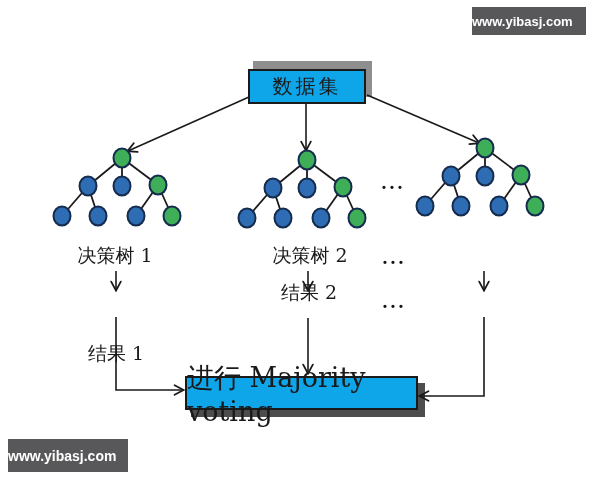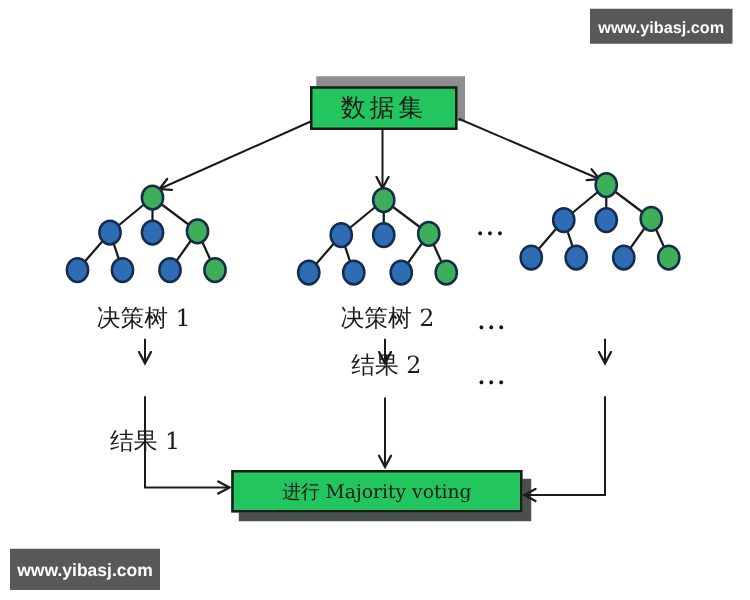--- a/index.html
+++ b/index.html
@@ -1,35 +1,35 @@
 <!DOCTYPE html>
 <html><head>
 <meta charset="utf-8">
 <style>
   html,body{margin:0;padding:0;background:#fff;}
   .stage{position:relative;width:600px;height:480px;background:#ffffff;overflow:hidden;
          font-family:"DejaVu Serif","Liberation Serif",serif;color:#1a1a1a;}
   #canvas{position:absolute;left:0;top:0;z-index:2;}
   .box-shadow{position:absolute;z-index:1;}
-  .node-box{position:absolute;z-index:3;background:#22c55e;border:2px solid #1a1a1a;
+  .node-box{position:absolute;z-index:3;background:#0ea5e9;border:2px solid #1a1a1a;
             display:flex;align-items:center;justify-content:center;box-sizing:border-box;}
   #dataset-shadow{left:253px;top:61px;width:119px;height:36px;}
   #dataset-box{left:248px;top:69px;width:118px;height:35px;font-size:20px;letter-spacing:3px;}
   #voting-shadow{left:191px;top:383px;width:234px;height:34px;}
-  #voting-box{left:185px;top:376px;width:233px;height:34px;font-size:15px;}
+  #voting-box{left:185px;top:376px;width:233px;height:34px;font-size:27px;}
   .labels-layer{position:absolute;left:0;top:0;width:600px;height:480px;z-index:4;pointer-events:none;text-align:right;}
   .col-label{position:absolute;transform:translateX(-50%);white-space:nowrap;
              font-size:19px;line-height:22px;color:#1a1a1a;}
   .ital{font-style:italic;}
   .dots{position:absolute;transform:translate(-50%,-50%);font-weight:bold;
         font-size:17px;letter-spacing:2px;color:#111;z-index:4;}
   #dots-trees{left:393px;top:183px;}
   #dots-labels{left:394px;top:258px;}
   #dots-results{left:394px;top:302px;}
-  .watermark{position:absolute;z-index:5;display:flex;align-items:center;justify-content:center;
+  .watermark{position:absolute;z-index:5;display:flex;align-items:center;
              font-family:"Liberation Sans","DejaVu Sans",sans-serif;font-weight:bold;}
   #wm-top{left:472px;top:7px;width:114px;height:28px;font-size:13px;}
   #wm-bottom{left:8px;top:439px;width:120px;height:33px;font-size:14px;}
 </style>
 </head>
 <body>
 
 <div class="stage">
 
   <svg id="canvas" width="600" height="480">

